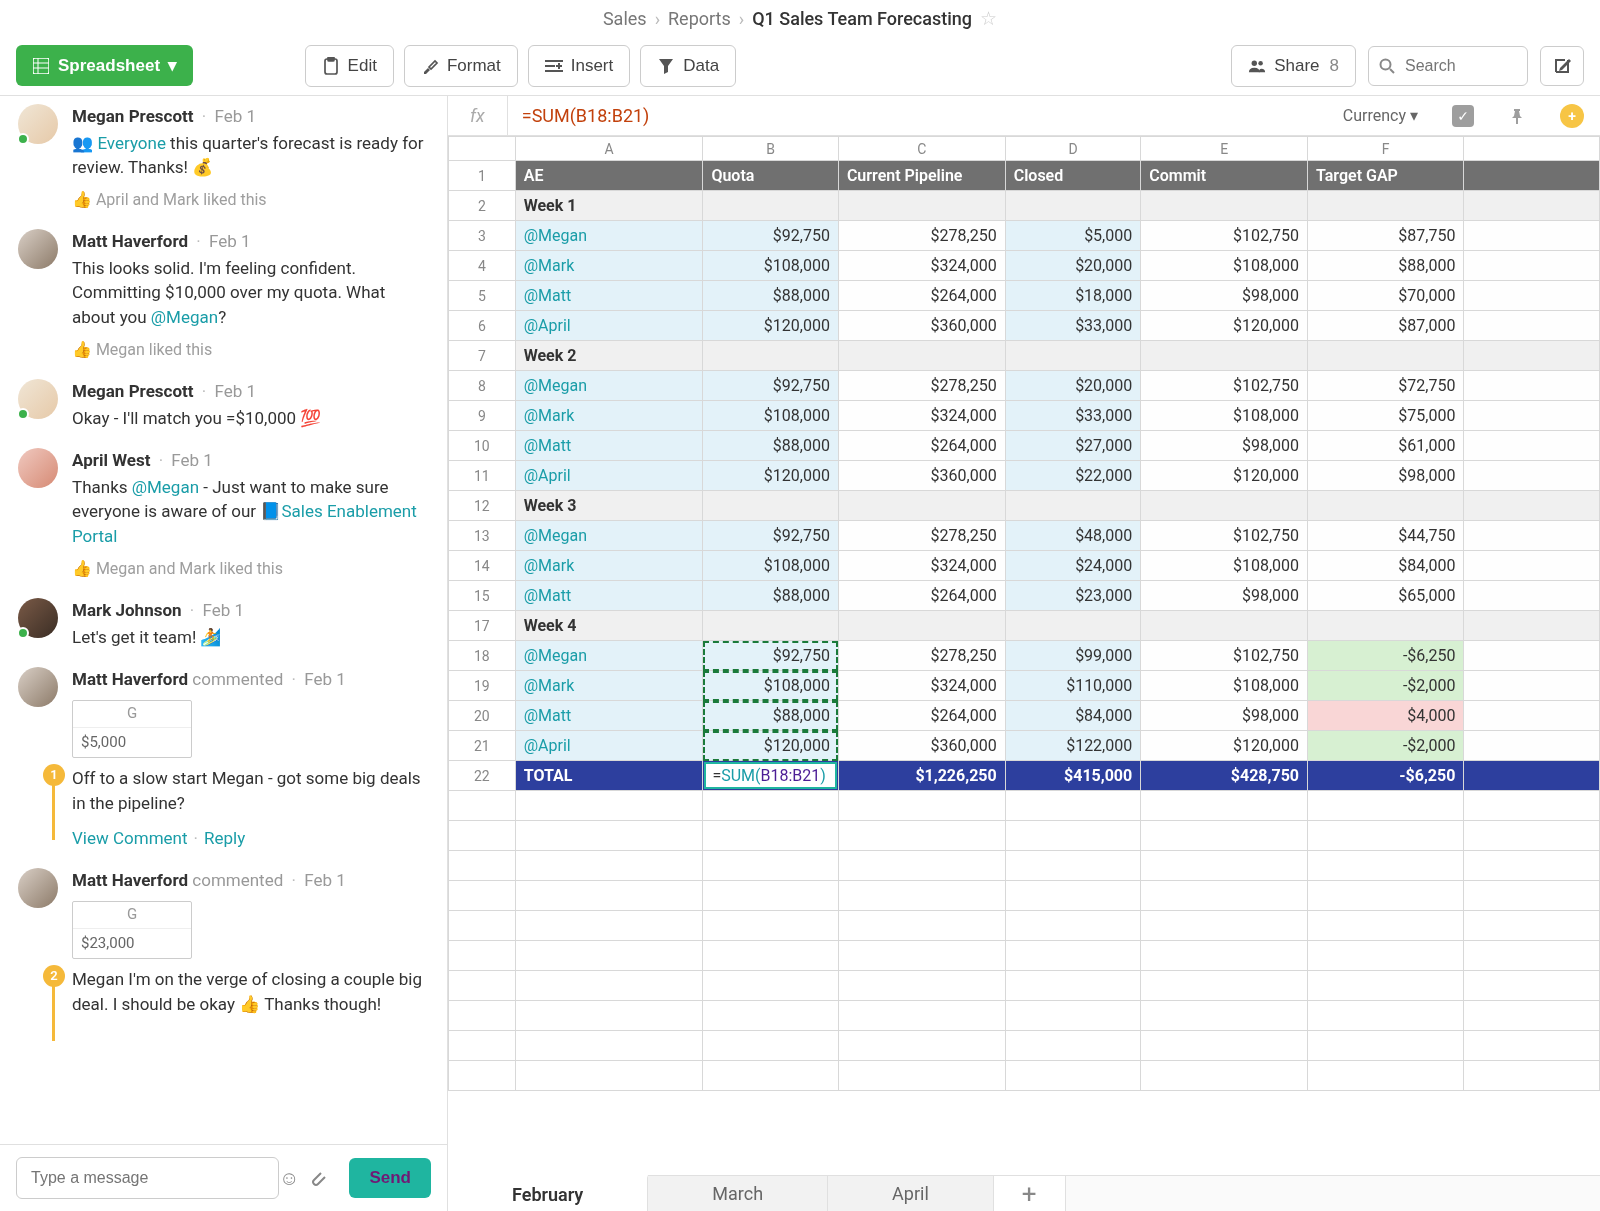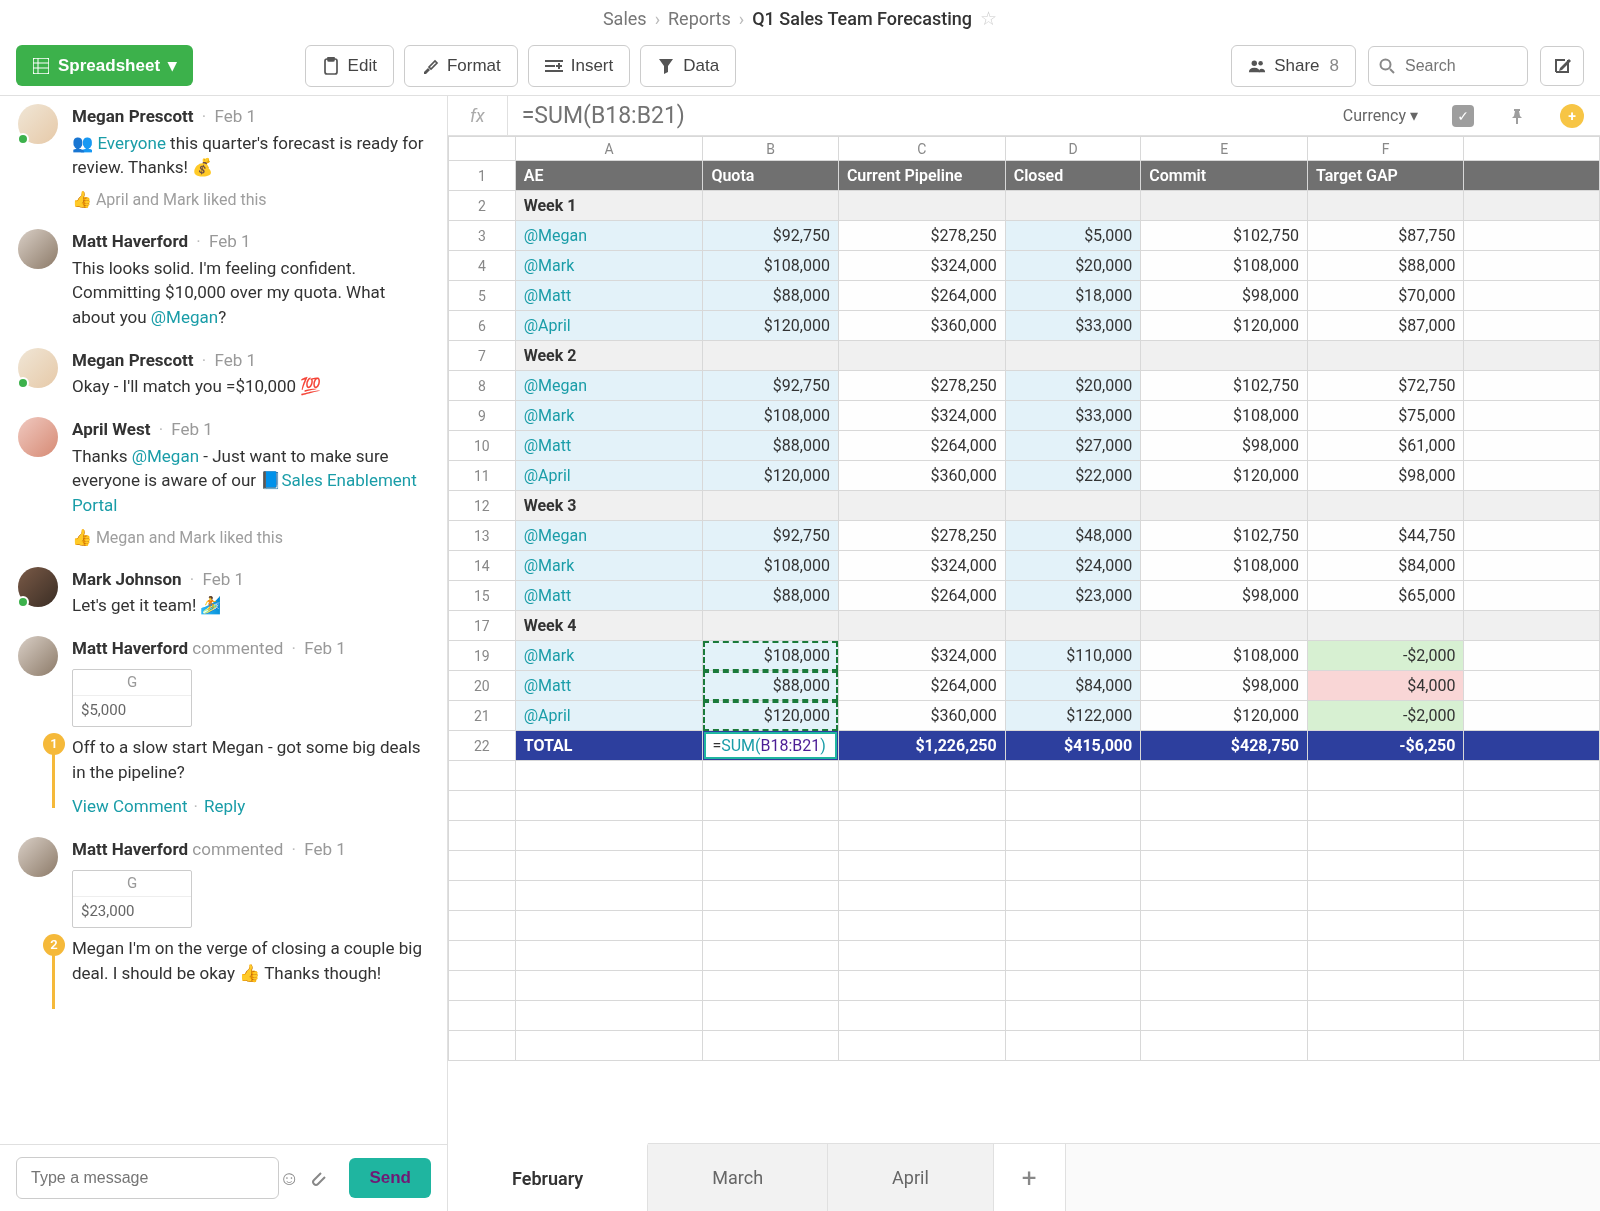--- a/index.html
+++ b/index.html
@@ -76,21 +76,21 @@
   .thread-actions a{ color:var(--link); cursor:pointer; text-decoration:none;}
   .thread-actions .dot{ color:#bbb; margin:0 6px;}
 
   .compose { border-top:1px solid var(--border); padding:12px 16px; display:flex; gap:10px; align-items:center;}
   .compose input { flex:1; border:1px solid #ccc; border-radius:6px; padding:11px 40px 11px 14px; font-size:16px;}
   .compose .ico { color:#888; font-size:20px; cursor:pointer;}
 
   
   .formula-bar{ display:flex; align-items:center; border-bottom:1px solid var(--border); height:40px;}
   .fx{ font-style:italic; color:#aaa; padding:0 22px; font-size:18px; border-right:1px solid var(--border); height:100%; display:flex; align-items:center;}
-  .formula-input{ flex:1; padding:0 14px; font-family:inherit; font-size:23px; color:#737373;}
+  .formula-input{ flex:1; padding:0 14px; font-family:inherit; font-size:18px; color:#c2410c;}
   .formula-right{ display:flex; align-items:center; gap:34px; padding:0 16px;}
   .format-select{ color:#666; font-size:16px; cursor:pointer;}
   .fb-chk{ width:22px; height:22px; background:#9e9e9e; border-radius:4px; display:flex; align-items:center; justify-content:center; color:#fff; font-size:14px;}
   .fb-pin{ color:#9e9e9e;}
   .fb-plus{ width:24px;height:24px;border-radius:50%;background:#f7c545;color:#fff;display:flex;align-items:center;justify-content:center;font-weight:700;}
 
   
   .grid-scroll{ flex:1; overflow:hidden;}
   table.sheet{ border-collapse:collapse; table-layout:fixed; width:1152px;}
   table.sheet th, table.sheet td{ border:1px solid #d8d8d8; height:30px; padding:0 8px; font-size:16px;}
@@ -112,21 +112,21 @@
   table.sheet tr.total td.rownum{ background:#fff; color:#888; font-weight:400;}
   .sel-range{ outline:2px dashed #1a7a3a; outline-offset:-2px;}
   .sel-cell{ position:relative;}
   .sel-cell .cellwrap{ position:absolute; inset:1px; background:#fff; color:#333; border:2px solid var(--teal); display:flex; align-items:center; padding:0 6px; font-weight:400;}
   .sel-cell .cellwrap .eq{color:#333;}
   .sel-cell .cellwrap .fn{color:var(--link);}
   .sel-cell .cellwrap .rg{color:#4c1d95;}
   table.sheet tr.empty td{ height:30px;}
 
   
-  .sheet-tabs{ display:flex; border-top:1px solid var(--border); height:68px; align-items:stretch; background:#fafafa;}
+  .sheet-tabs{ display:flex; border-top:1px solid var(--border); height:36px; align-items:stretch; background:#fafafa;}
   .sheet-tab{ padding:0 64px; display:flex; align-items:center; border-right:1px solid var(--border); background:#f2f2f2; color:#666; font-size:18px; cursor:pointer;}
   .sheet-tab.active{ background:#fff; font-weight:600; color:#333; border-top:3px solid #fff; margin-top:-1px;}
   .sheet-tab.add{ padding:0 28px; background:#fff; color:#888; font-size:26px;}
 
   .colA{width:180px;} .colB{width:130px;} .colC{width:160px;} .colD{width:130px;} .colE{width:160px;} .colF{width:150px;}
   .colRest{width:130px;}
 </style>
 </head>
 <body>
 
@@ -240,20 +240,21 @@
             <div class="msg-head"><span class="name">Megan Prescott</span> <span class="dot">·</span> <span class="time">Feb 1</span></div>
             <div class="msg-text"><a class="mention">👥 Everyone</a> this quarter's forecast is ready for review. Thanks! 💰</div>
             <div class="reaction">👍  April and Mark liked this</div>
           </div>
         </div>
         <div class="msg">
           <div class="avatar c2"></div>
           <div class="msg-body">
             <div class="msg-head"><span class="name">Matt Haverford</span> <span class="dot">·</span> <span class="time">Feb 1</span></div>
             <div class="msg-text">This looks solid. I'm feeling confident. Committing $10,000 over my quota. What about you <a class="mention">@Megan</a>?</div>
+            <div class="reaction">👍  Megan liked this</div>
           </div>
         </div>
         <div class="msg">
           <div class="avatar c1">
             <div class="presence"></div>
           </div>
           <div class="msg-body">
             <div class="msg-head"><span class="name">Megan Prescott</span> <span class="dot">·</span> <span class="time">Feb 1</span></div>
             <div class="msg-text">Okay - I'll match you =$10,000 💯</div>
           </div>
@@ -513,20 +514,30 @@
               <td class="rownum">17</td>
               <td>Week 4</td>
               <td></td>
               <td></td>
               <td></td>
               <td></td>
               <td></td>
               <td></td>
             </tr>
             <tr class="data">
+              <td class="rownum">18</td>
+              <td class="ae blue"><a>@Megan</a></td>
+              <td class="r blue sel-range">$92,750</td>
+              <td class="r">$278,250</td>
+              <td class="r blue">$99,000</td>
+              <td class="r">$102,750</td>
+              <td class="r gap-pos">-$6,250</td>
+              <td></td>
+            </tr>
+            <tr class="data">
               <td class="rownum">19</td>
               <td class="ae blue"><a>@Mark</a></td>
               <td class="r blue sel-range">$108,000</td>
               <td class="r">$324,000</td>
               <td class="r blue">$110,000</td>
               <td class="r">$108,000</td>
               <td class="r gap-pos">-$2,000</td>
               <td></td>
             </tr>
             <tr class="data">

